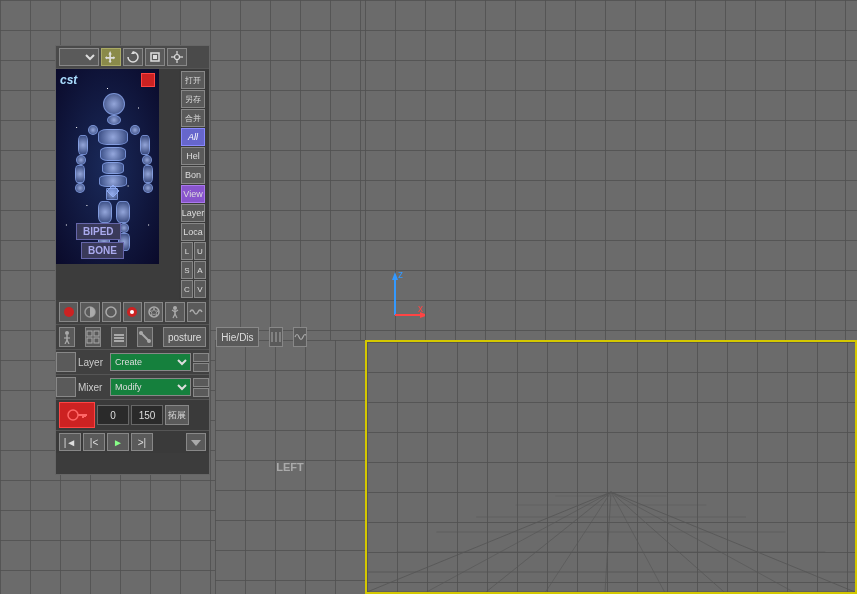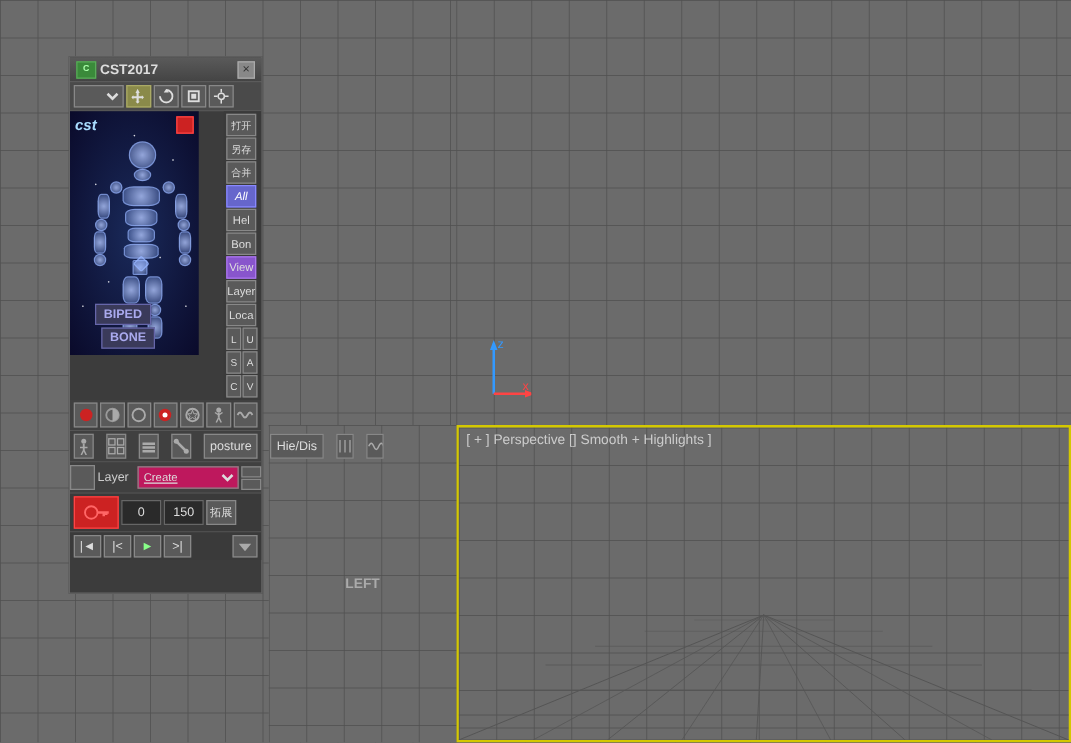--- a/index.html
+++ b/index.html
@@ -292,25 +292,24 @@
 
     .layer-label {
       color: #ccc;
       font-size: 10px;
       width: 30px;
     }
 
     .layer-dropdown {
       flex: 1;
       height: 18px;
-      background: #be185d;
+      background: #15803d;
       border: 1px solid #888;
       color: #ddd;
       font-size: 9px;
-      text-decoration: underline;
     }
 
     
     .keyframe-row {
       display: flex;
       align-items: center;
       gap: 2px;
       padding: 2px 3px;
       background: #3a3a3a;
       border-bottom: 1px solid #555;
@@ -449,21 +448,20 @@
       <line x1="10" y1="45" x2="10" y2="5" stroke="#3399ff" stroke-width="2"></line>
       <polygon points="10,2 7,10 13,10" fill="#3399ff"></polygon>
       <text x="13" y="8" fill="#3399ff" font-size="10">z</text>
       <line x1="10" y1="45" x2="40" y2="45" stroke="#ff4444" stroke-width="2"></line>
       <polygon points="43,45 35,42 35,48" fill="#ff4444"></polygon>
       <text x="33" y="42" fill="#ff4444" font-size="10">x</text>
     </svg>
   </div>
 
   <div class="viewport-bottom-right grid-bg">
-    <div class="viewport-label">[ + ] Perspective [] Smooth + Highlights ]</div>
 
     <svg class="perspective-svg" viewBox="0 0 492 170" preserveAspectRatio="none">
 
       <line x1="0" y1="170" x2="492" y2="170" stroke="#555" stroke-width="1"></line>
       <line x1="0" y1="150" x2="492" y2="150" stroke="#555" stroke-width="0.8"></line>
       <line x1="30" y1="130" x2="462" y2="130" stroke="#555" stroke-width="0.7"></line>
       <line x1="70" y1="110" x2="422" y2="110" stroke="#555" stroke-width="0.6"></line>
       <line x1="110" y1="95" x2="382" y2="95" stroke="#555" stroke-width="0.5"></line>
       <line x1="150" y1="83" x2="342" y2="83" stroke="#555" stroke-width="0.4"></line>
       <line x1="190" y1="74" x2="302" y2="74" stroke="#555" stroke-width="0.3"></line>
@@ -479,30 +477,20 @@
       <line x1="246" y1="70" x2="430" y2="170" stroke="#555" stroke-width="0.6"></line>
     </svg>
   </div>
 
   <div class="viewport-bottom-left grid-bg">
     <div class="left-label">LEFT</div>
   </div>
 
   <div class="cst-panel">
 
-    <div class="panel-titlebar">
-
-      <div style="display:flex; align-items:center; gap:3px;">
-        <div style="width:16px;height:14px;background:#3a8a3a;border:1px solid #5aaa5a;display:flex;align-items:center;justify-content:center;">
-          <span style="color:#aaffaa;font-size:7px;font-weight:bold;">C</span>
-        </div>
-        <span class="panel-title">CST2017</span>
-      </div>
-      <div class="panel-close-btn">×</div>
-    </div>
 
     <div class="toolbar-row">
       <select class="toolbar-dropdown">
         <option></option>
       </select>
       <div class="toolbar-btn active">
         <svg width="12" height="12">
           <polygon points="6,0 8,4 7,4 7,7 10,7 10,6 12,8 10,10 10,9 7,9 7,12 8,12 6,14 4,12 5,12 5,9 2,9 2,10 0,8 2,6 2,7 5,7 5,4 4,4" fill="#ddd" transform="scale(0.85)"></polygon>
         </svg>
       </div>
@@ -712,20 +700,31 @@
       <span class="layer-label">Layer</span>
       <select class="layer-dropdown">
         <option>Create</option>
       </select>
       <div style="display:flex;flex-direction:column;gap:1px;">
         <div style="width:16px;height:9px;background:#5a5a5a;border:1px solid #888;cursor:pointer;"></div>
         <div style="width:16px;height:9px;background:#5a5a5a;border:1px solid #888;cursor:pointer;"></div>
       </div>
     </div>
 
+    <div class="layer-row">
+      <div style="width:20px;height:20px;background:#5a5a5a;border:1px solid #888;"></div>
+      <span class="layer-label">Mixer</span>
+      <select class="layer-dropdown">
+        <option>Modify</option>
+      </select>
+      <div style="display:flex;flex-direction:column;gap:1px;">
+        <div style="width:16px;height:9px;background:#5a5a5a;border:1px solid #888;cursor:pointer;"></div>
+        <div style="width:16px;height:9px;background:#5a5a5a;border:1px solid #888;cursor:pointer;"></div>
+      </div>
+    </div>
 
     <div class="keyframe-row">
       <div class="key-icon">
         <svg width="24" height="20">
           <circle cx="8" cy="10" r="5" stroke="#ff6666" stroke-width="1.5" fill="none"></circle>
           <line x1="13" y1="10" x2="22" y2="10" stroke="#ff6666" stroke-width="2"></line>
           <line x1="18" y1="10" x2="18" y2="13" stroke="#ff6666" stroke-width="2"></line>
           <line x1="20" y1="10" x2="20" y2="12" stroke="#ff6666" stroke-width="2"></line>
         </svg>
       </div>

